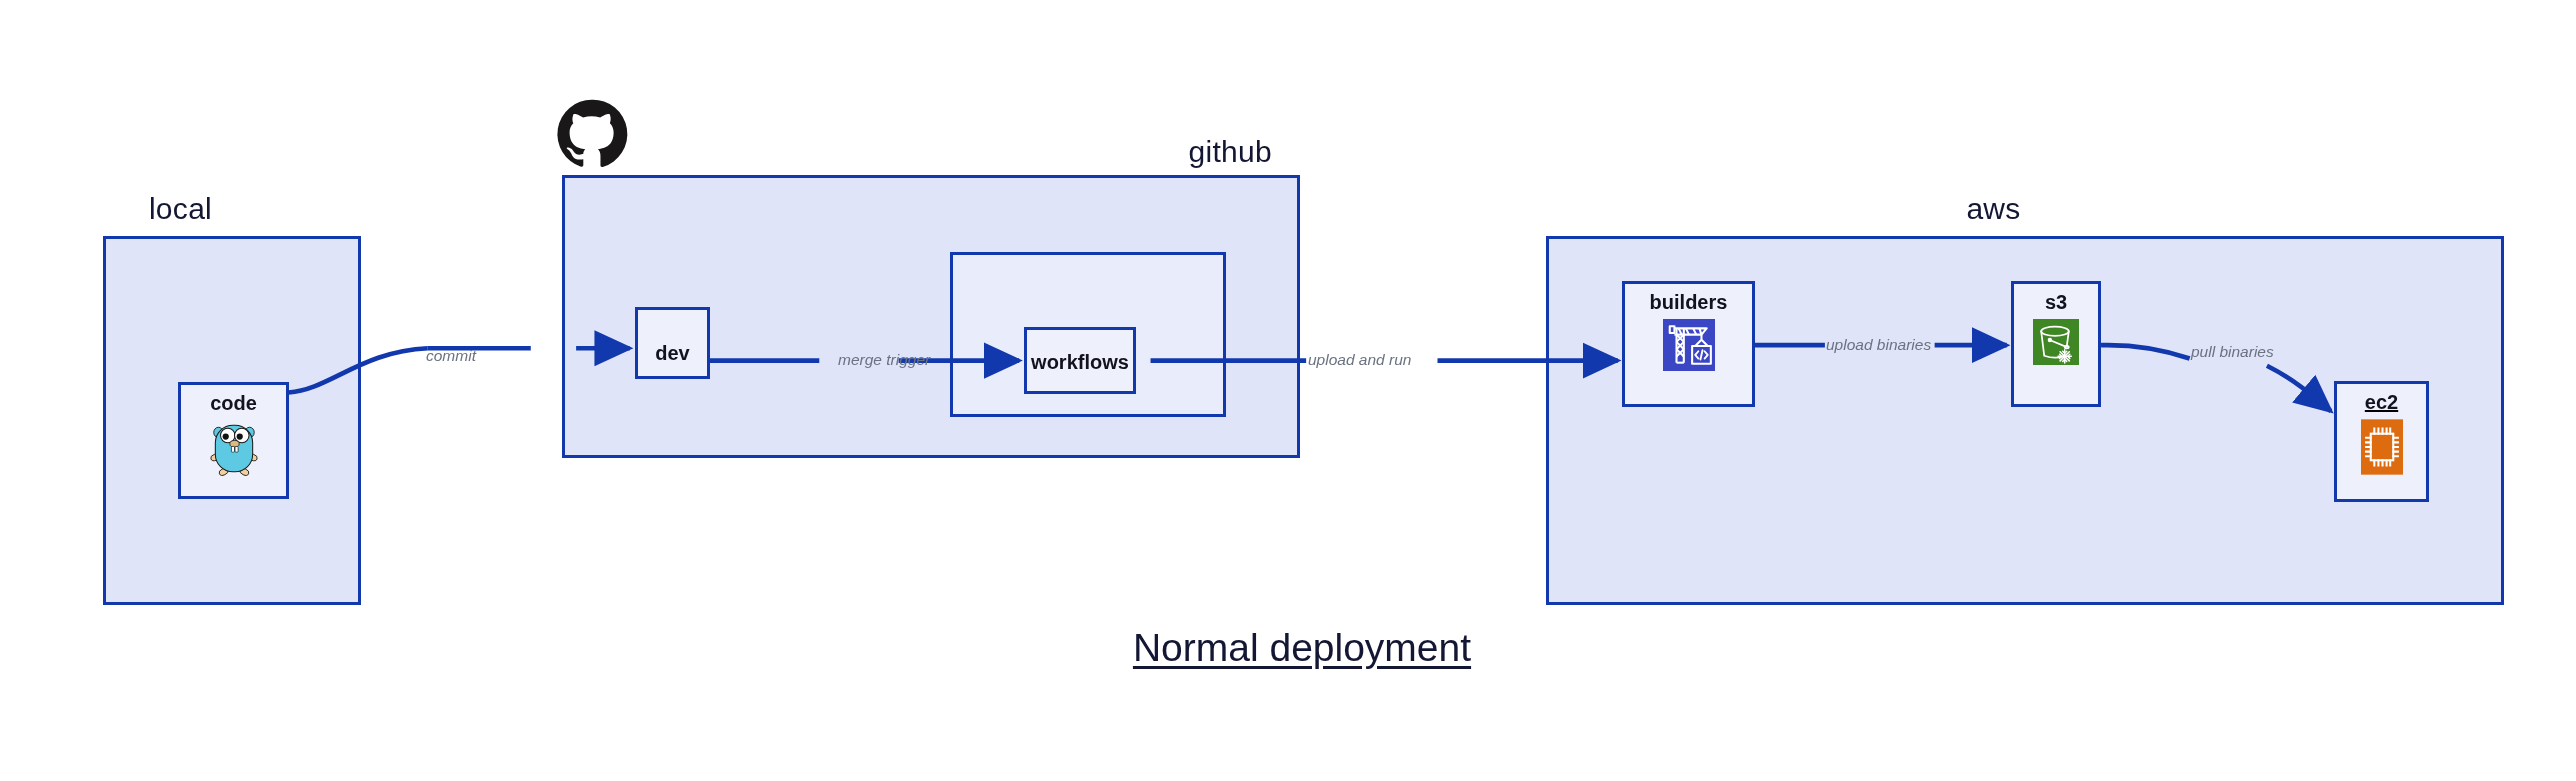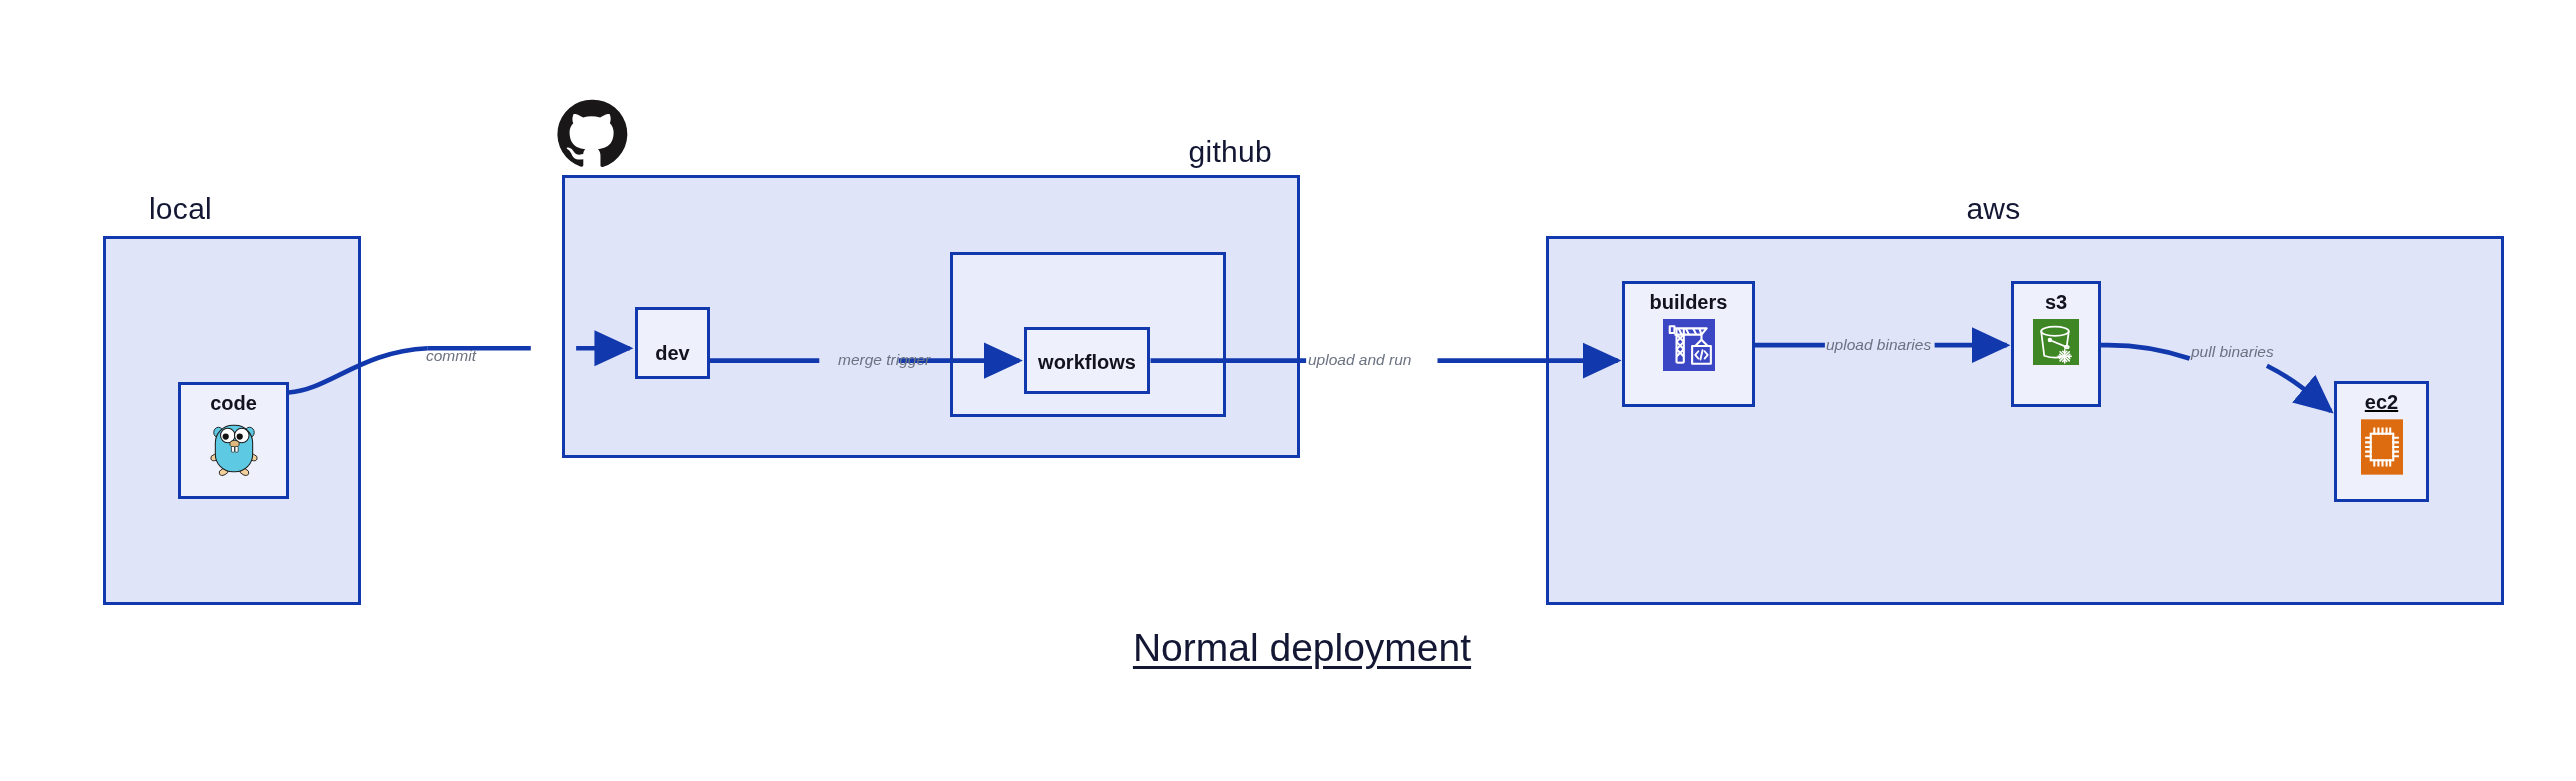--- a/index.html
+++ b/index.html
@@ -142,21 +142,21 @@
 
   <div class="group-label" style="left:1097px; top:135px; width:175px; text-align:right;">github</div>
   <div class="group-box" style="left:562px; top:175px; width:738px; height:283px;"></div>
 
   <div class="node-box" style="left:635px; top:307px; width:75px; height:72px;justify-content:center;">
     <div class="node-title" style="margin-top:20.6px;">dev</div>
   </div>
 
   <div class="sub-box" style="left:950px; top:252px; width:276px; height:165px;"></div>
 
-  <div class="node-box" style="left:1024px; top:327px; width:126px; height:67px;">
+  <div class="node-box" style="left:1024px; top:327px; width:112px; height:67px;">
     <div class="node-title" style="margin-top:21.6px;">workflows</div>
   </div>
 
   <div class="group-label" style="left:1906px; top:192px; width:175px; text-align:center;">aws</div>
   <div class="group-box" style="left:1546px; top:236px; width:958px; height:369px;"></div>
 
   <div class="node-box" style="left:1622px; top:281px; width:133px; height:126px;">
     <div class="node-title">builders</div>
     <div class="node-icon">
       <svg width="52" height="52" viewBox="0 0 100 100">

